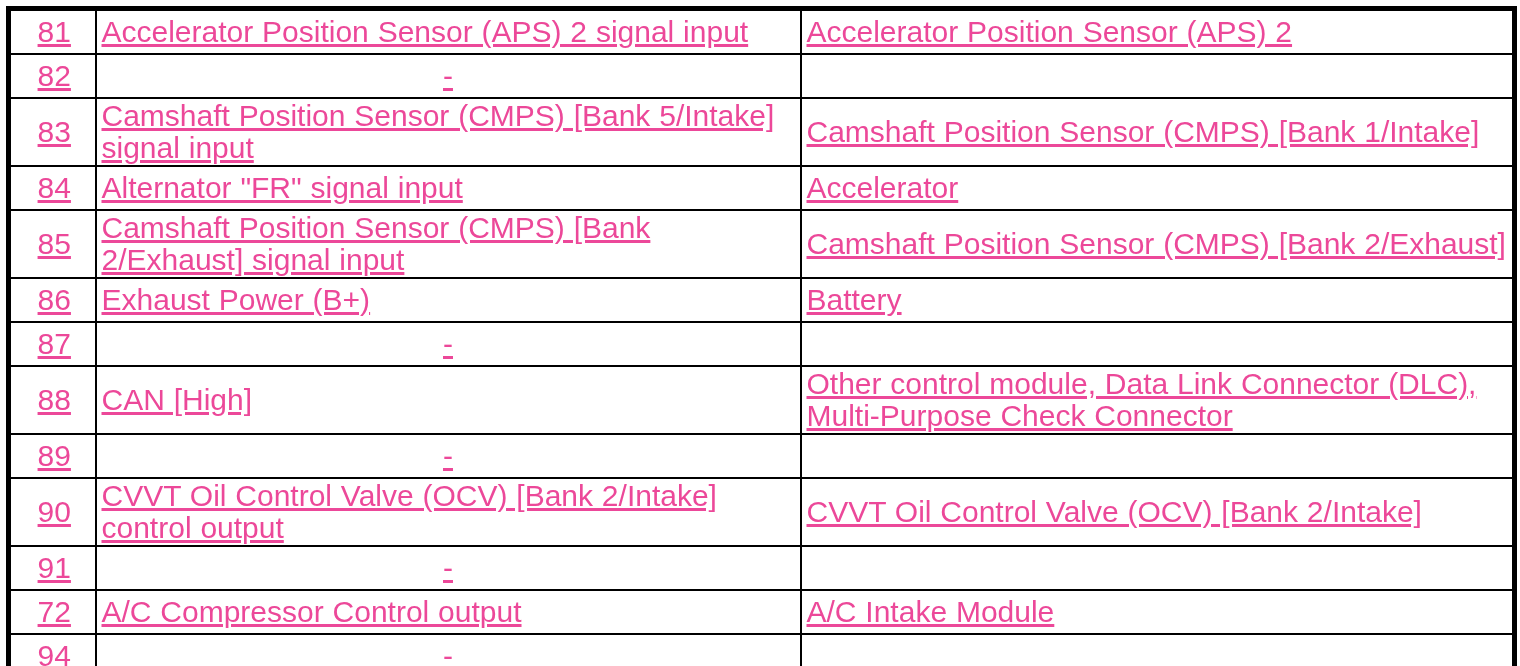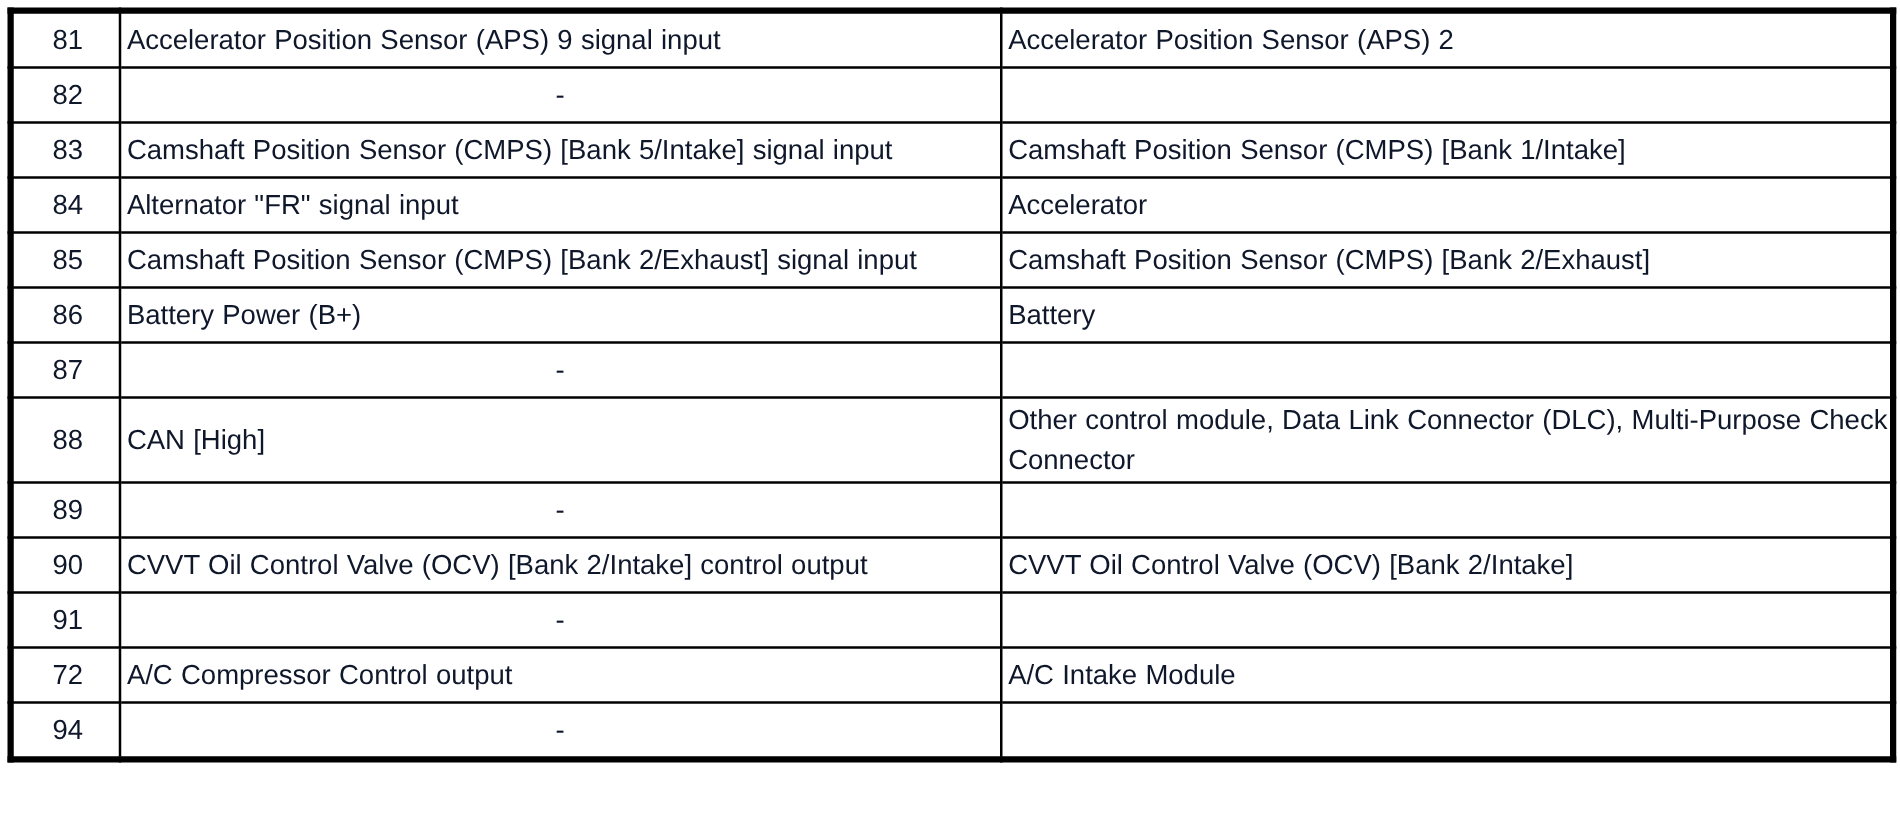--- a/index.html
+++ b/index.html
@@ -21,28 +21,29 @@
     position: absolute;
     left: 6px;
     top: 6px;
     width: 1506px;
     border-collapse: collapse;
     table-layout: fixed;
     border: 5px solid #000000;
   }
   table.pin-table td {
     border: 2px solid #000000;
-    font-size: 22px;
+    font-size: 30px;
     line-height: 32px;
-    color: #0f172a;
+    color: #ec4899;
     vertical-align: middle;
     height: 40px;
     padding: 1px 2px 1px 5px;
     overflow: hidden;
     word-spacing: 0.5px;
+    text-decoration: underline;
   }
   td.pin-cell {
     text-align: center;
     padding: 1px 0;
   }
   td.desc-cell.dash-cell {
     text-align: center;
     padding-left: 2px;
   }
   col.c-pin  { width: 87px;  }
@@ -55,21 +56,21 @@
 <div class="page">
   <table class="pin-table">
     <colgroup>
       <col class="c-pin">
       <col class="c-desc">
       <col class="c-conn">
     </colgroup>
     <tbody>
   <tr>
     <td class="pin-cell">81</td>
-    <td class="desc-cell">Accelerator Position Sensor (APS) 9 signal input</td>
+    <td class="desc-cell">Accelerator Position Sensor (APS) 2 signal input</td>
     <td class="conn-cell">Accelerator Position Sensor (APS) 2</td>
   </tr>
 
   <tr>
     <td class="pin-cell">82</td>
     <td class="desc-cell dash-cell">-</td>
     <td class="conn-cell"></td>
   </tr>
 
   <tr>
@@ -85,21 +86,21 @@
   </tr>
 
   <tr>
     <td class="pin-cell">85</td>
     <td class="desc-cell">Camshaft Position Sensor (CMPS) [Bank 2/Exhaust] signal input</td>
     <td class="conn-cell">Camshaft Position Sensor (CMPS) [Bank 2/Exhaust]</td>
   </tr>
 
   <tr>
     <td class="pin-cell">86</td>
-    <td class="desc-cell">Battery Power (B+)</td>
+    <td class="desc-cell">Exhaust Power (B+)</td>
     <td class="conn-cell">Battery</td>
   </tr>
 
   <tr>
     <td class="pin-cell">87</td>
     <td class="desc-cell dash-cell">-</td>
     <td class="conn-cell"></td>
   </tr>
 
   <tr>

